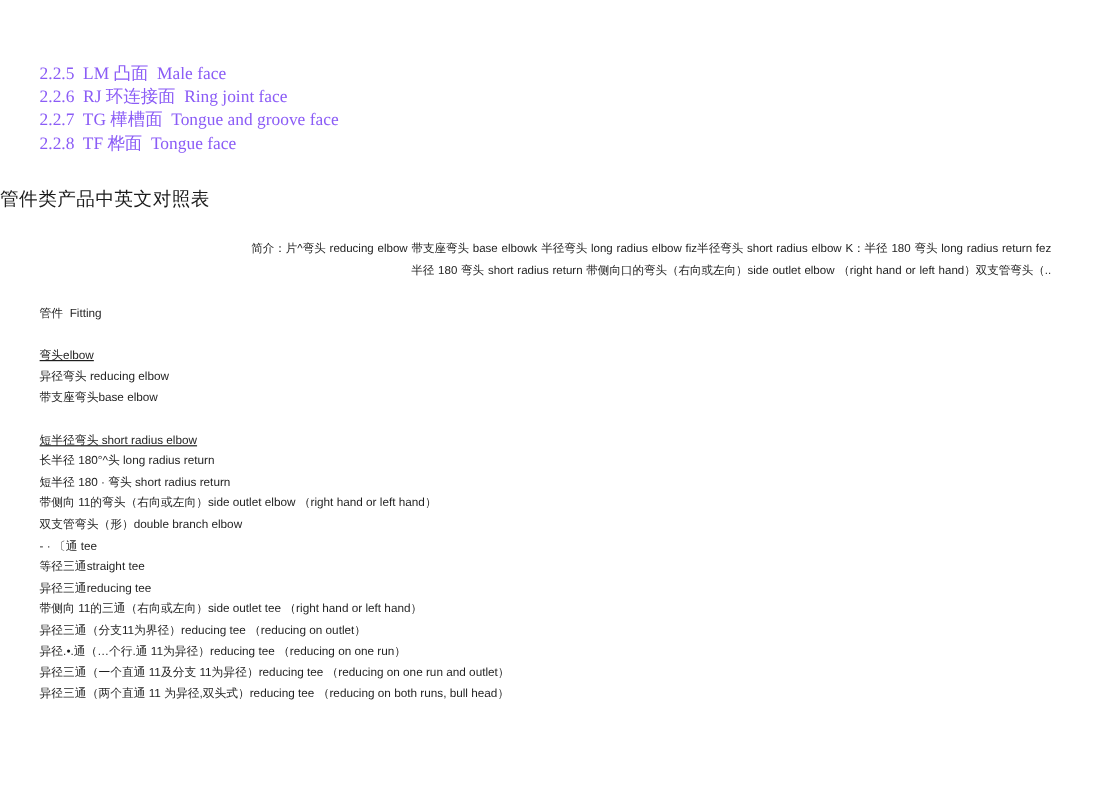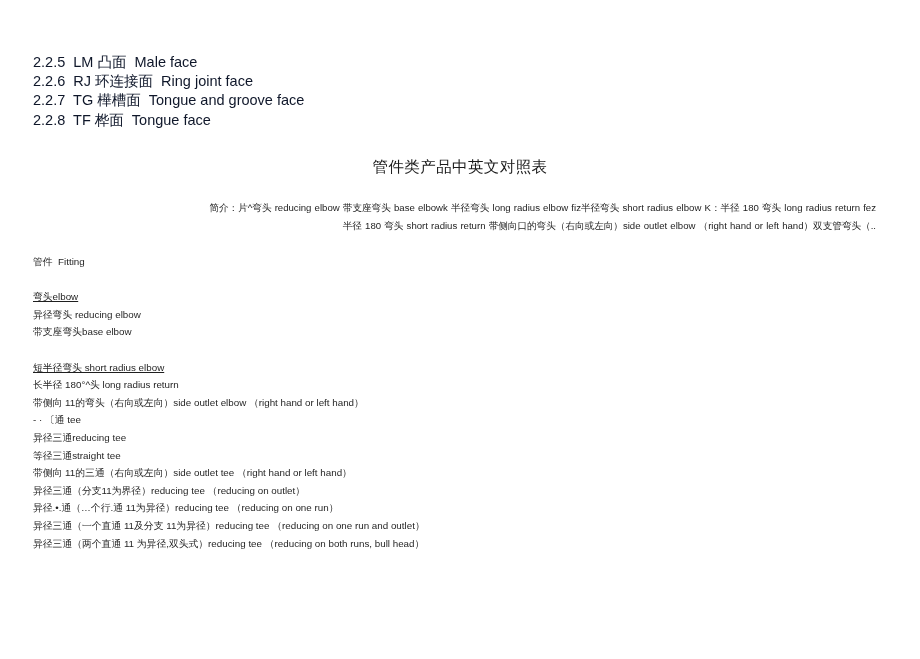--- a/index.html
+++ b/index.html
@@ -22,34 +22,34 @@
   }
 
   
   .numbered-list {
     position: absolute;
     left: 33px;
     top: 53px;
     width: 520px;
   }
   .numbered-list .num-line {
-    font-family: Liberation Sans, sans-serif;
+    font-family: Liberation Serif, serif;
     font-size: 14.5px;
     line-height: 19.2px;
-    color: #0f172a;
+    color: #8b5cf6;
     white-space: pre;
   }
 
   
   .doc-title {
     position: absolute;
     left: 0;
     right: 0;
     top: 157px;
-    text-align: center;
+    text-align: left;
     font-family: "Liberation Serif", "DejaVu Serif", serif;
     font-size: 15.5px;
     line-height: 20px;
     color: #1b1b1b;
     letter-spacing: 0.4px;
   }
 
   
   .intro {
     position: absolute;
@@ -101,24 +101,26 @@
 
   <div class="glossary">
     <div class="gl-line">管件  Fitting</div>
 
     <div class="gl-line gap-before">弯头elbow</div>
     <div class="gl-line">异径弯头 reducing elbow</div>
     <div class="gl-line">带支座弯头base elbow</div>
 
     <div class="gl-line gap-before">短半径弯头 short radius elbow</div>
     <div class="gl-line">长半径 180°^头 long radius return</div>
+    <div class="gl-line">短半径 180 · 弯头 short radius return</div>
     <div class="gl-line">带侧向 11的弯头（右向或左向）side outlet elbow （right hand or left hand）</div>
+    <div class="gl-line">双支管弯头（形）double branch elbow</div>
     <div class="gl-line">- · 〔通 tee</div>
+    <div class="gl-line">等径三通straight tee</div>
     <div class="gl-line">异径三通reducing tee</div>
-    <div class="gl-line">等径三通straight tee</div>
     <div class="gl-line">带侧向 11的三通（右向或左向）side outlet tee （right hand or left hand）</div>
     <div class="gl-line">异径三通（分支11为界径）reducing tee （reducing on outlet）</div>
     <div class="gl-line">异径.•.通（…个行.通 11为异径）reducing tee （reducing on one run）</div>
     <div class="gl-line">异径三通（一个直通 11及分支 11为异径）reducing tee （reducing on one run and outlet）</div>
     <div class="gl-line">异径三通（两个直通 11 为异径,双头式）reducing tee （reducing on both runs, bull head）</div>
   </div>
 
 </div>
 
 </body></html>

